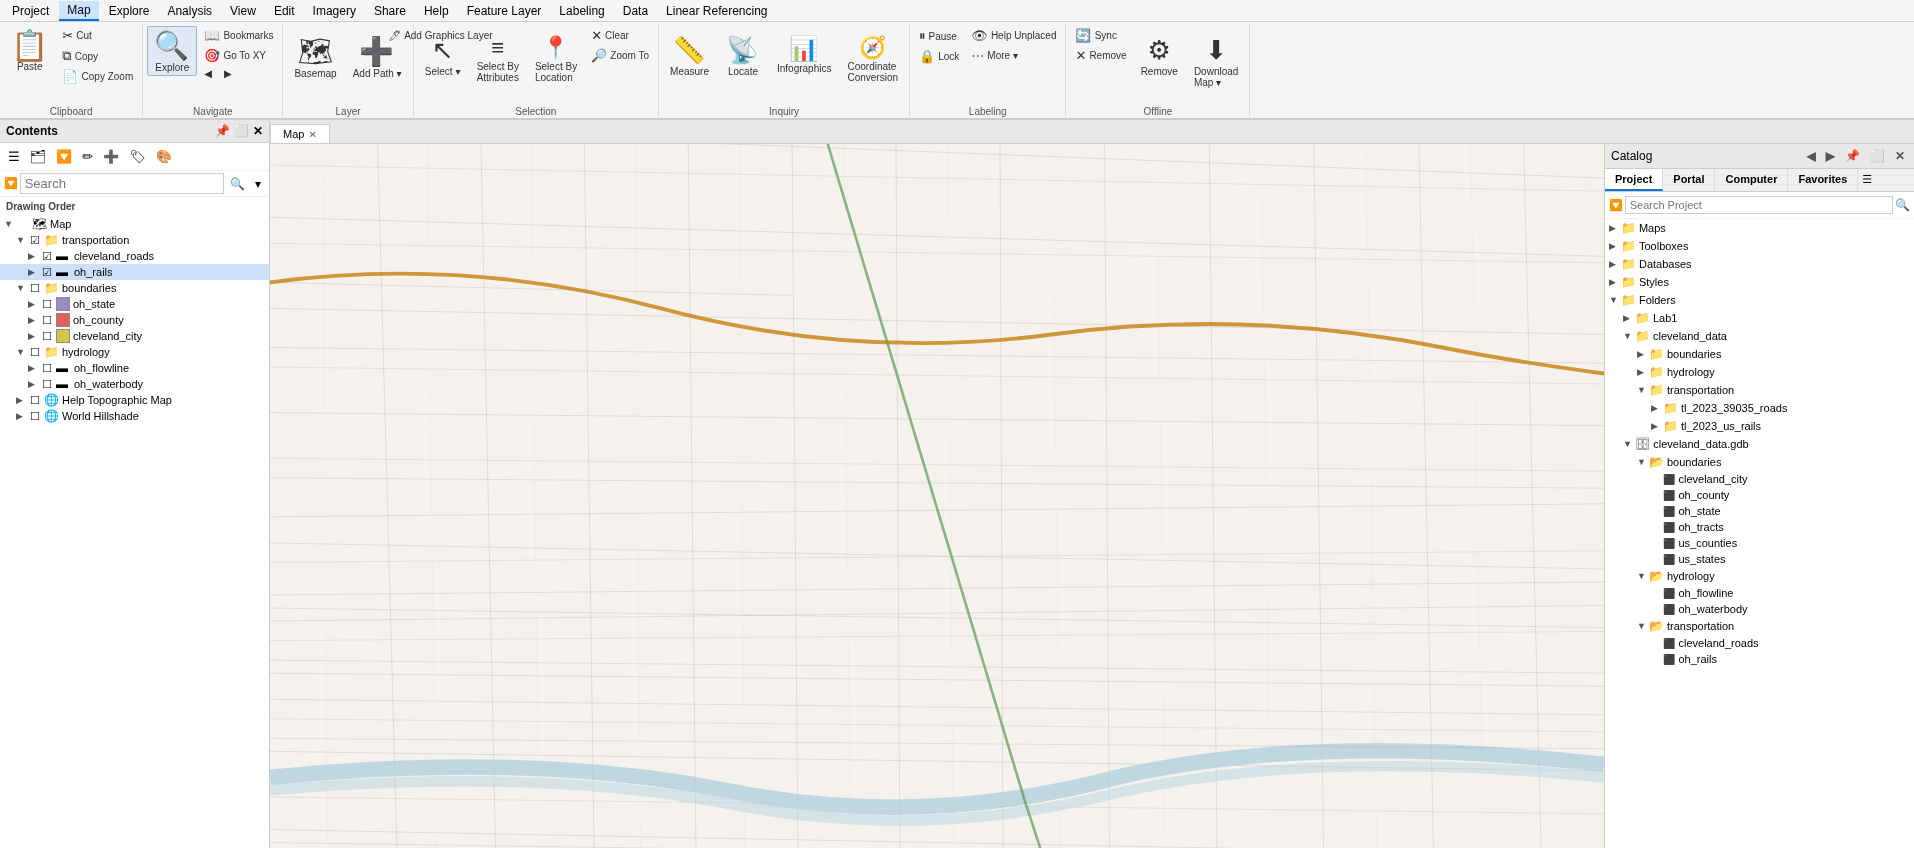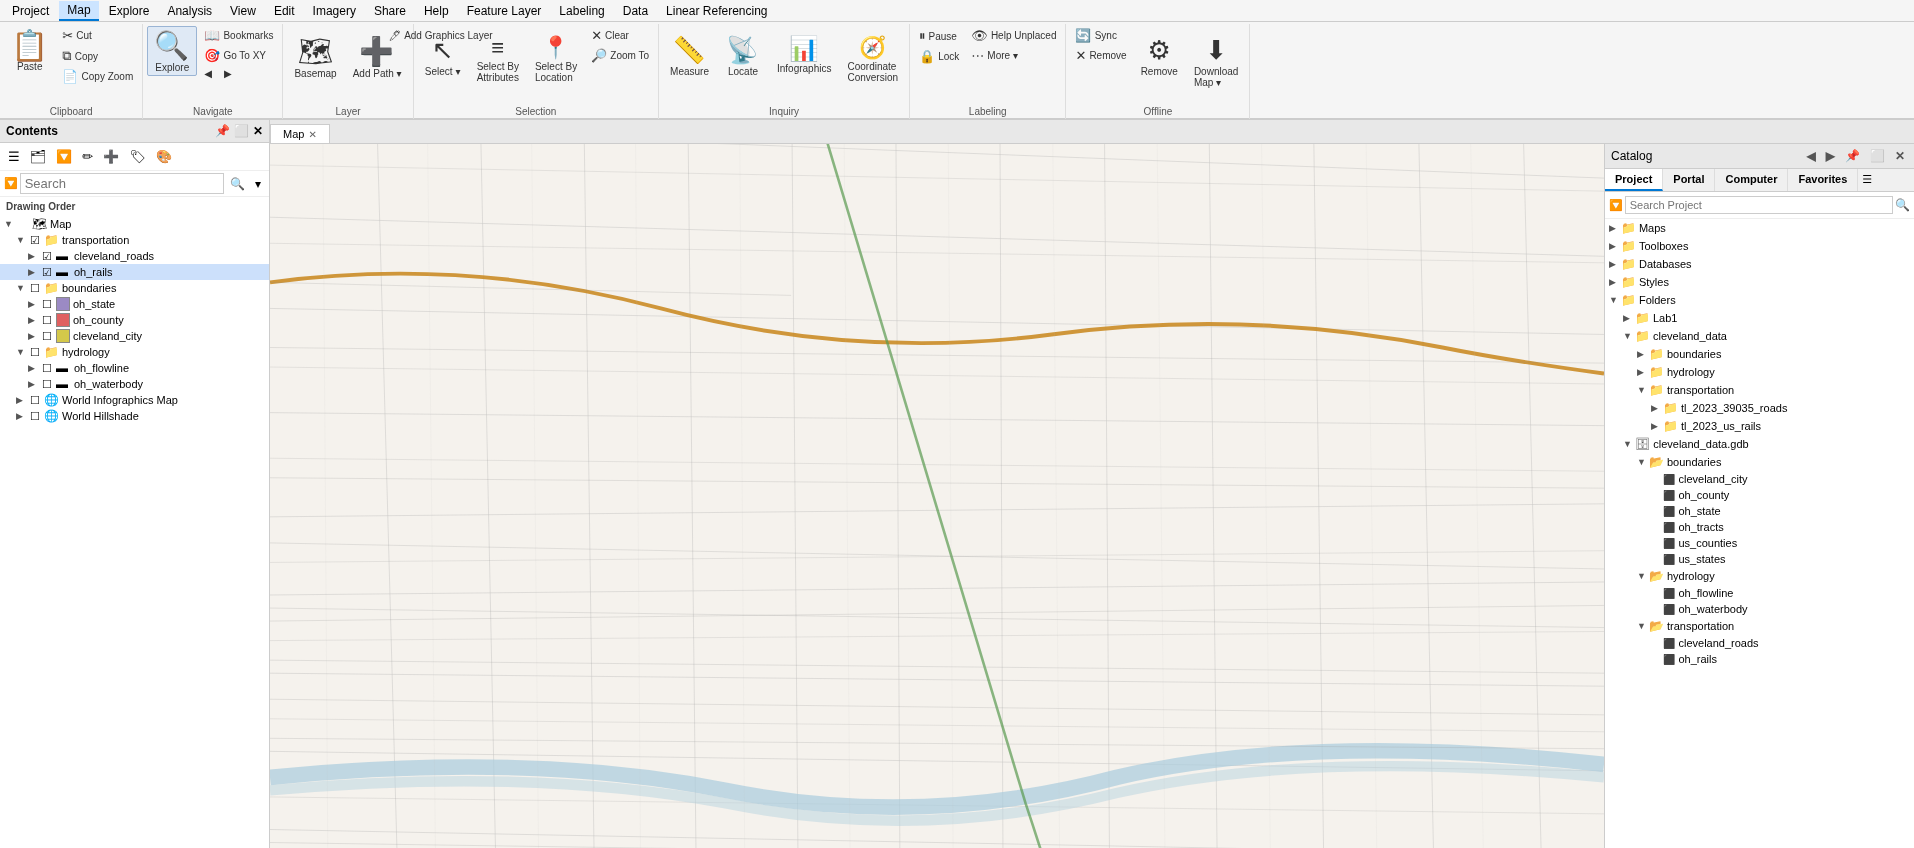--- a/index.html
+++ b/index.html
@@ -361,21 +361,21 @@
           <div class="tree-item" style="padding-left: 28px;">
             <span class="tree-arrow">▶</span>
             <span class="tree-check">☐</span>
             <span class="tree-icon">▬</span>
             <span class="tree-label">oh_waterbody</span>
           </div>
           <div class="tree-item" style="padding-left: 16px;">
             <span class="tree-arrow">▶</span>
             <span class="tree-check">☐</span>
             <span class="tree-icon">🌐</span>
-            <span class="tree-label">World Infographics Map</span>
+            <span class="tree-label">Help Topographic Map</span>
           </div>
           <div class="tree-item" style="padding-left: 16px;">
             <span class="tree-arrow">▶</span>
             <span class="tree-check">☐</span>
             <span class="tree-icon">🌐</span>
             <span class="tree-label">World Hillshade</span>
           </div>
         </div>
     </div>
   </div>

